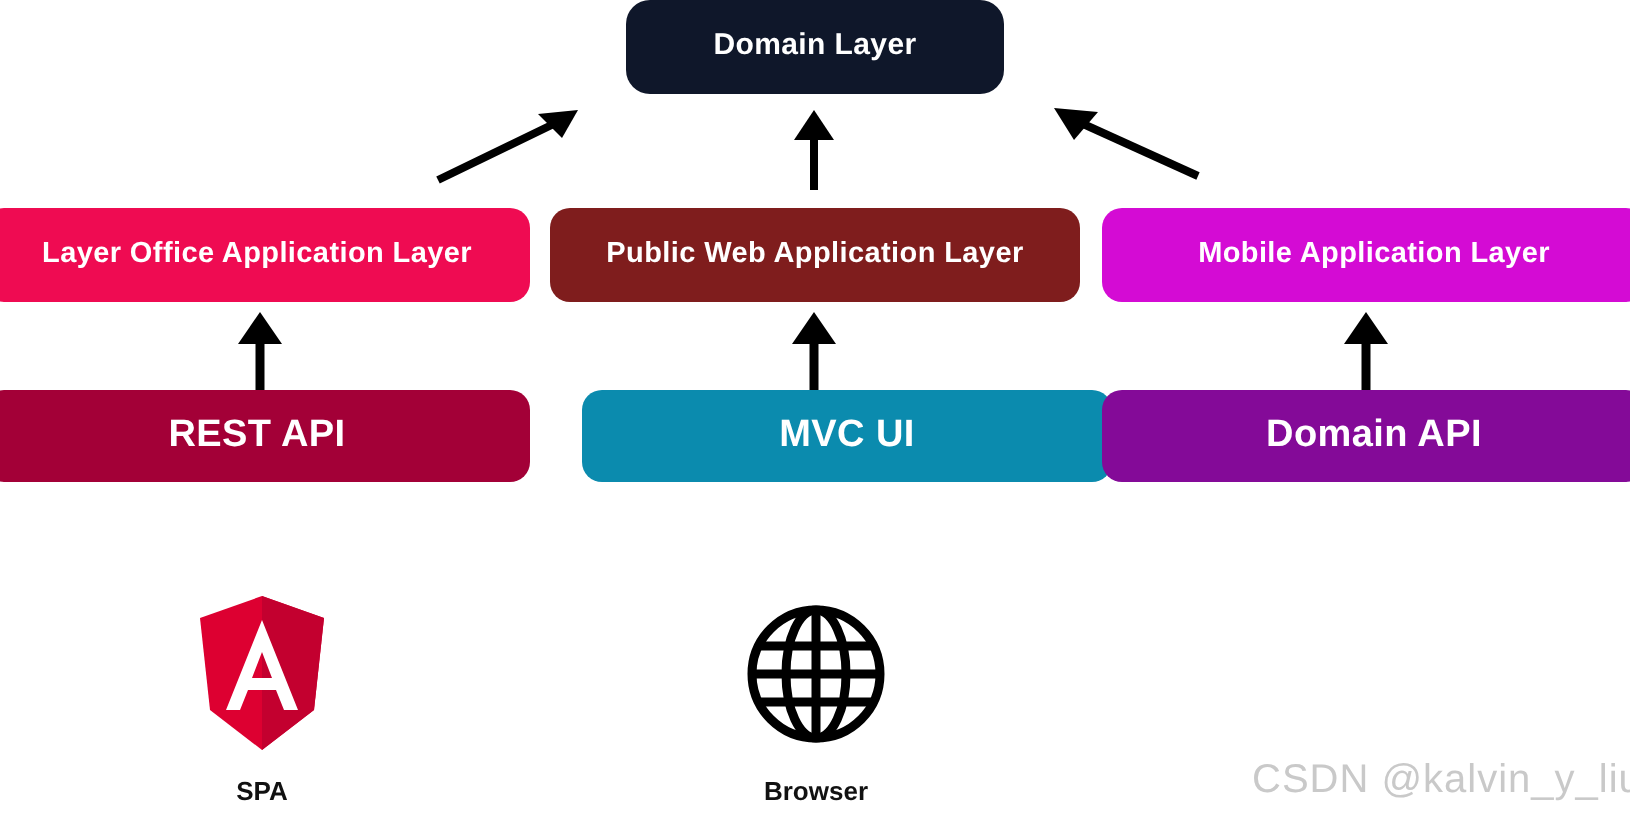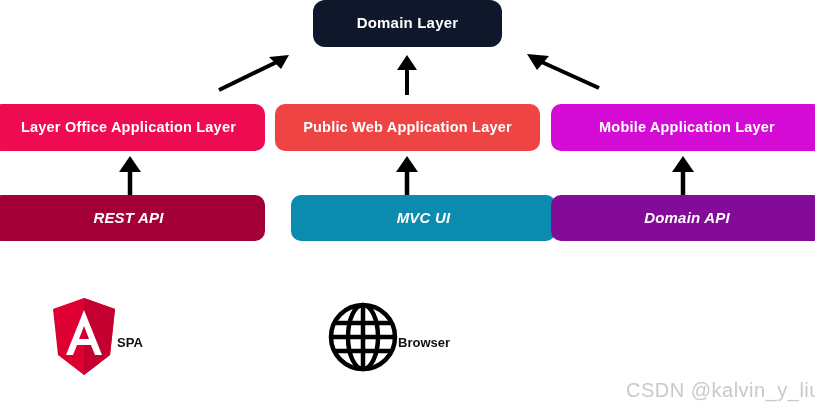--- a/index.html
+++ b/index.html
@@ -58,34 +58,34 @@
   .app-layer .node-label { font-size: 14.5px; }
 
   #back-office-application-layer {
     left: -8px;
     width: 273px;
     background: #ef0b52;
   }
   #public-web-application-layer {
     left: 275px;
     width: 265px;
-    background: #ef4444;
+    background: #7f1d1d;
   }
   #mobile-application-layer {
     left: 551px;
     width: 272px;
     background: #d40bd4;
   }
 
   
   .api-layer {
     top: 195px;
     height: 46px;
   }
-  .api-layer .node-label { font-size: 15px; font-style: italic; }
+  .api-layer .node-label { font-size: 19px; }
 
   #rest-api {
     left: -8px;
     width: 273px;
     background: #a30037;
   }
   #mvc-ui {
     left: 291px;
     width: 265px;
     background: #0b8bae;
@@ -107,22 +107,21 @@
 
   #arrow-back-office-from-rest   { left: 113px; top: 156px; }
   #arrow-public-web-from-mvc     { left: 390px; top: 156px; }
   #arrow-mobile-from-mobile-api  { left: 666px; top: 156px; }
 
   
   .client {
     position: absolute;
     width: 160px;
     display: flex;
-    flex-direction: row;
-    align-items: center;
+    flex-direction: column;
   }
   #client-spa        { left: 51px;  top: 296px; }
   #client-browser    { left: 328px; top: 296px; }
   #client-mobile-app { left: 603px; top: 296px; }
 
   .client-icon {
     height: 82px;
     display: flex;
     align-items: center;
     justify-content: center;

